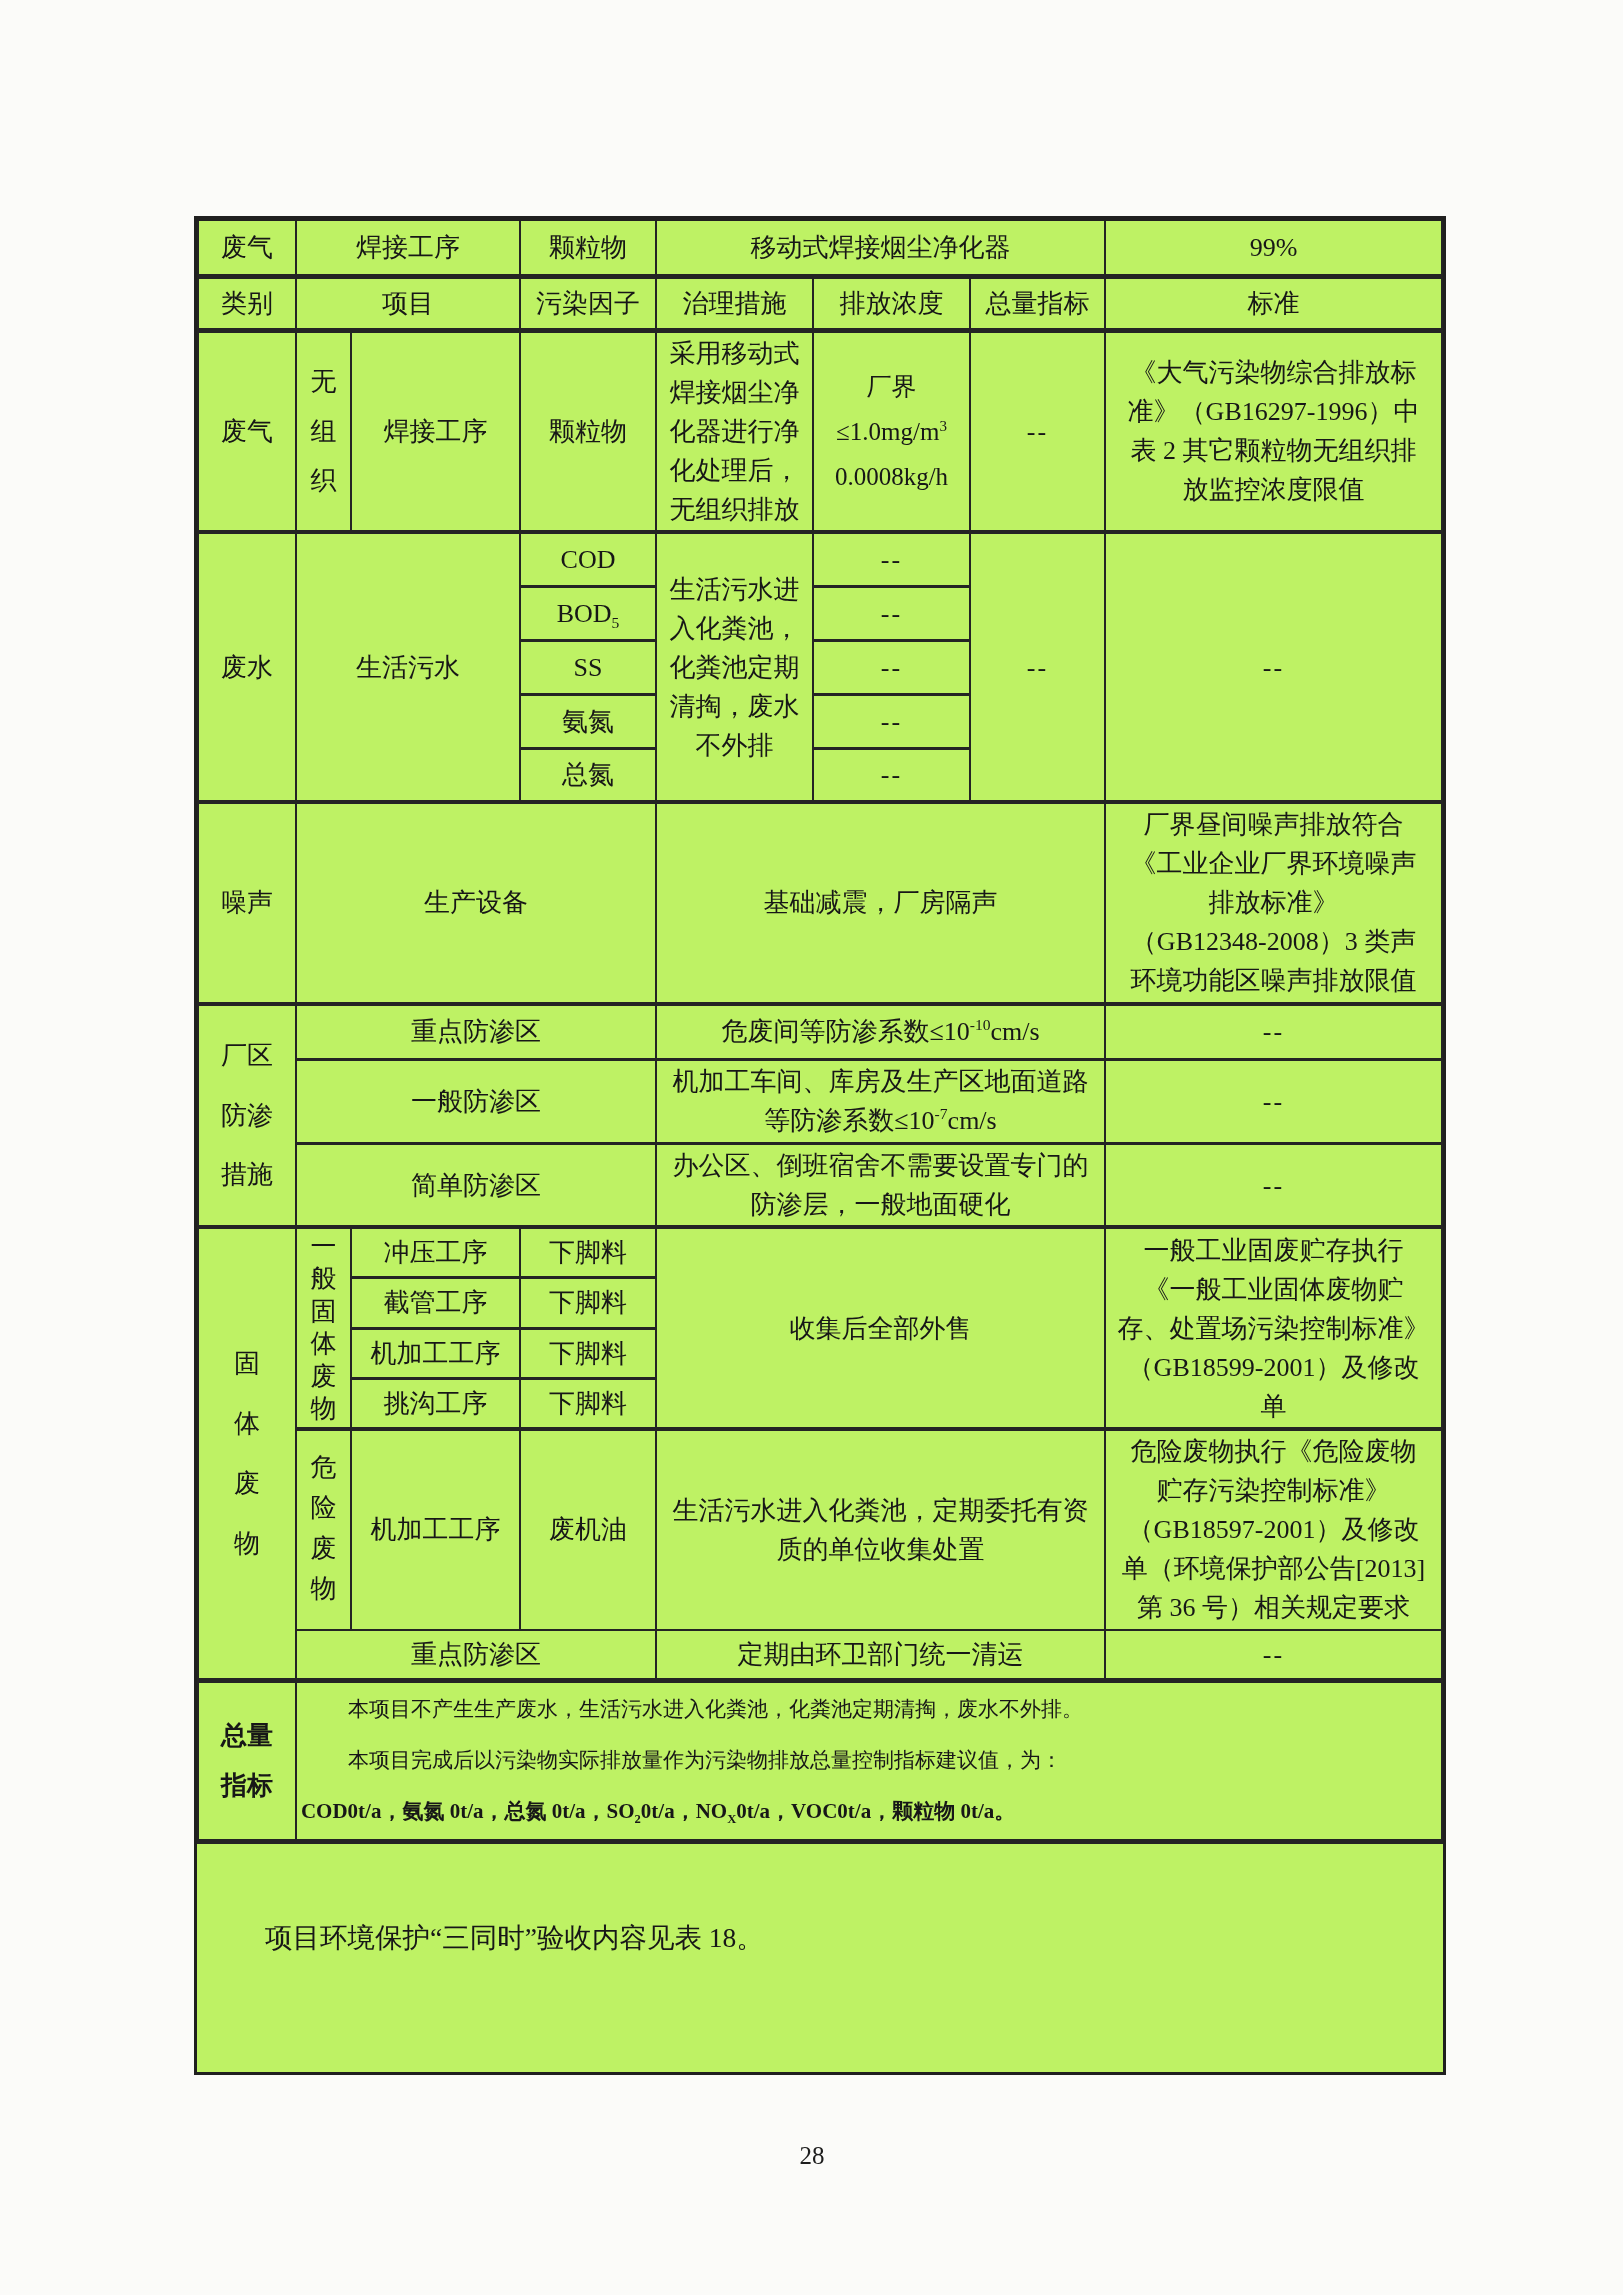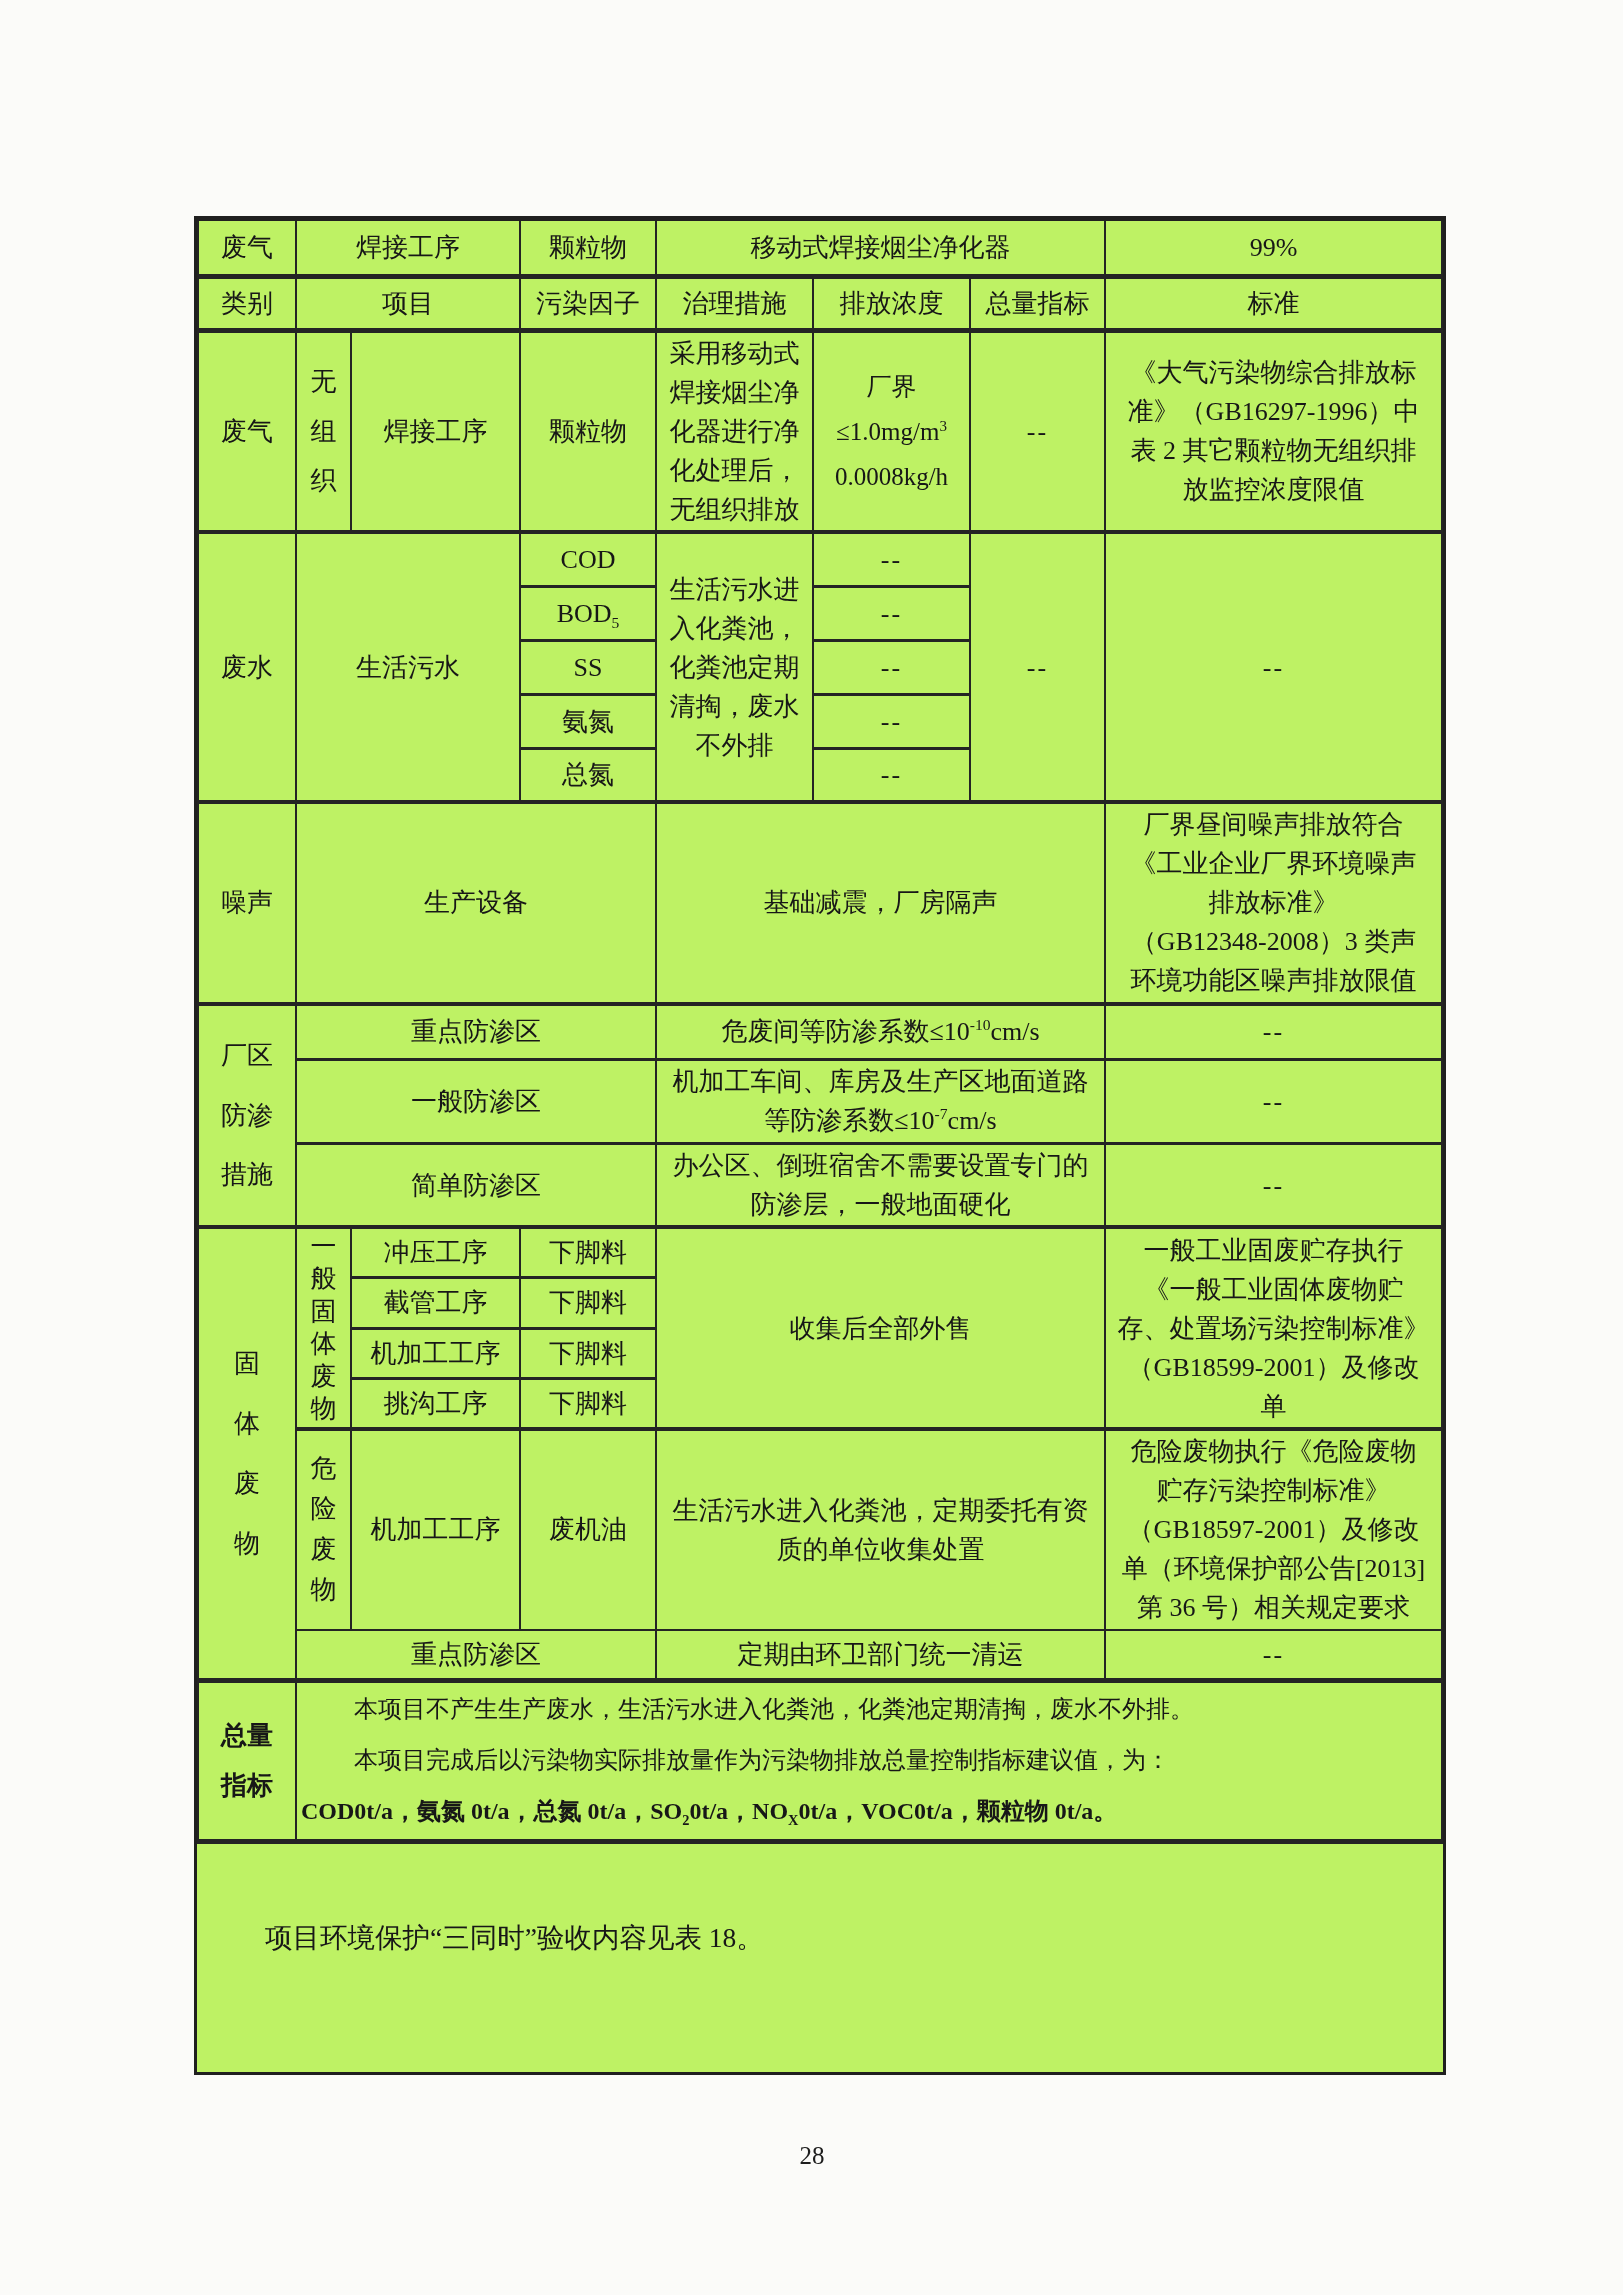--- a/index.html
+++ b/index.html
@@ -36,27 +36,27 @@
   .std{font-size:25px;line-height:1.46;padding:5.2px 6.5px;}
   .meas{font-size:26px;line-height:1.47;}
   .dash{font-size:25px;letter-spacing:2px;}
   .conc div{line-height:1.8;font-size:25px;}
   sub,sup{font-size:60%;line-height:0;}
   
   .vv>div{margin:0 auto;word-break:break-all;}
   .v1>div{width:1.08em;}
   .v2>div{width:2.15em;}
   .lh12>div{line-height:1.25;}
-  .lh16>div{line-height:1.55;}
+  .lh16>div{line-height:1.55;font-family:Liberation Mono, monospace;}
   .lh19>div{line-height:1.9;}
   .lh23>div{line-height:2.3;}
   .bold{font-weight:bold;}
   
   td.ti{padding:5.2px 10.5px 5.2px 5.2px;}
-  .ti .line{text-align:left;line-height:51px;font-size:24px;}
+  .ti .line{text-align:left;line-height:51px;font-size:21px;}
   .ti .ind{text-indent:2em;padding-left:5.2px;}
   .ti .l3{font-weight:bold;}
   
   .below{padding-top:33px;font-size:27.5px;}
   .h6{margin-left:92px;}
   .p6{margin-left:68px;margin-top:43px;}
   .pagenum{
     position:absolute;top:2142px;left:0;width:100%;
     text-align:center;font-size:25px;color:#1d1d1d;
   }

